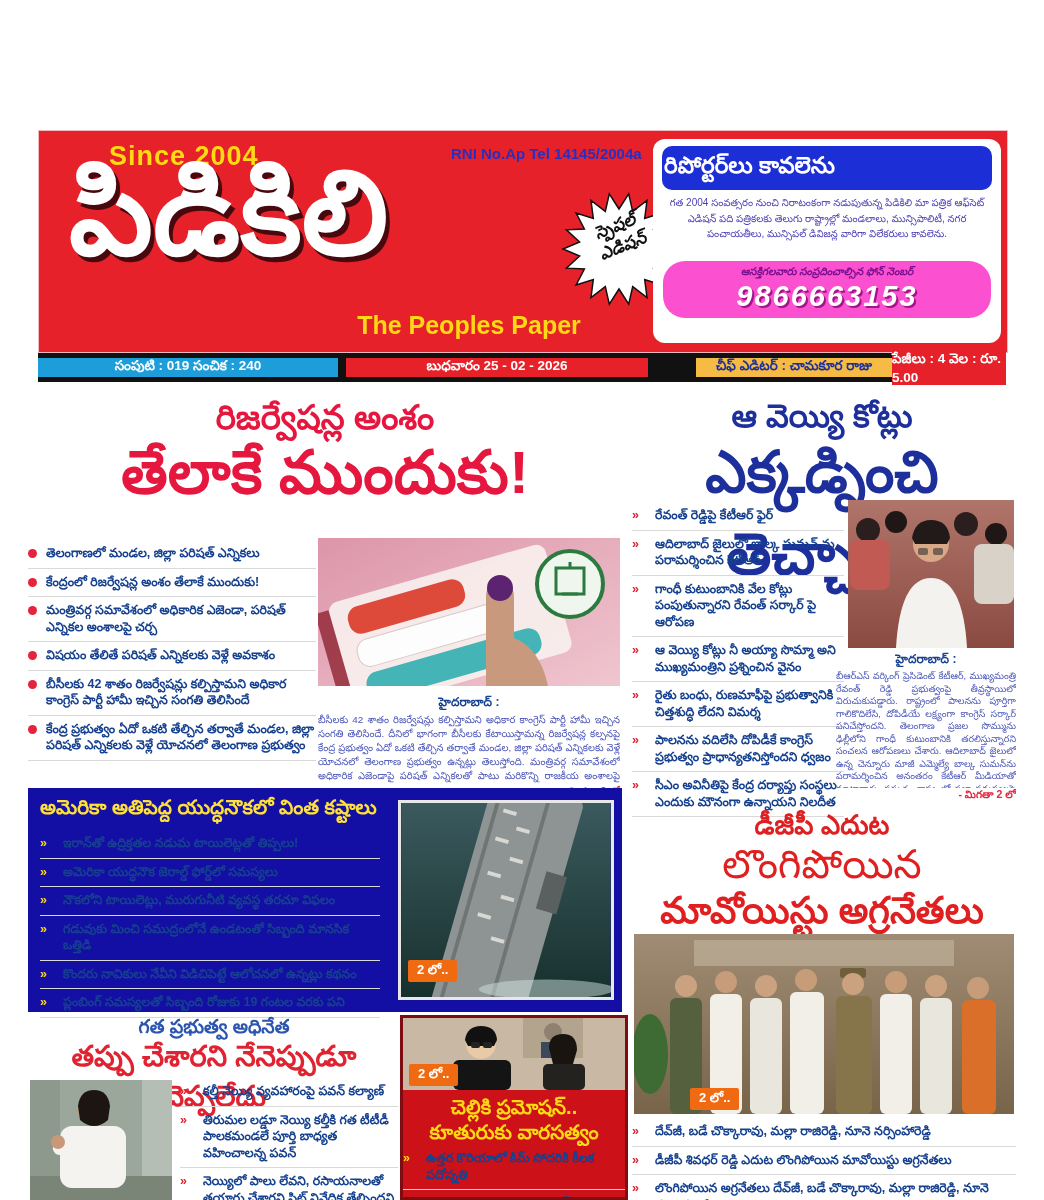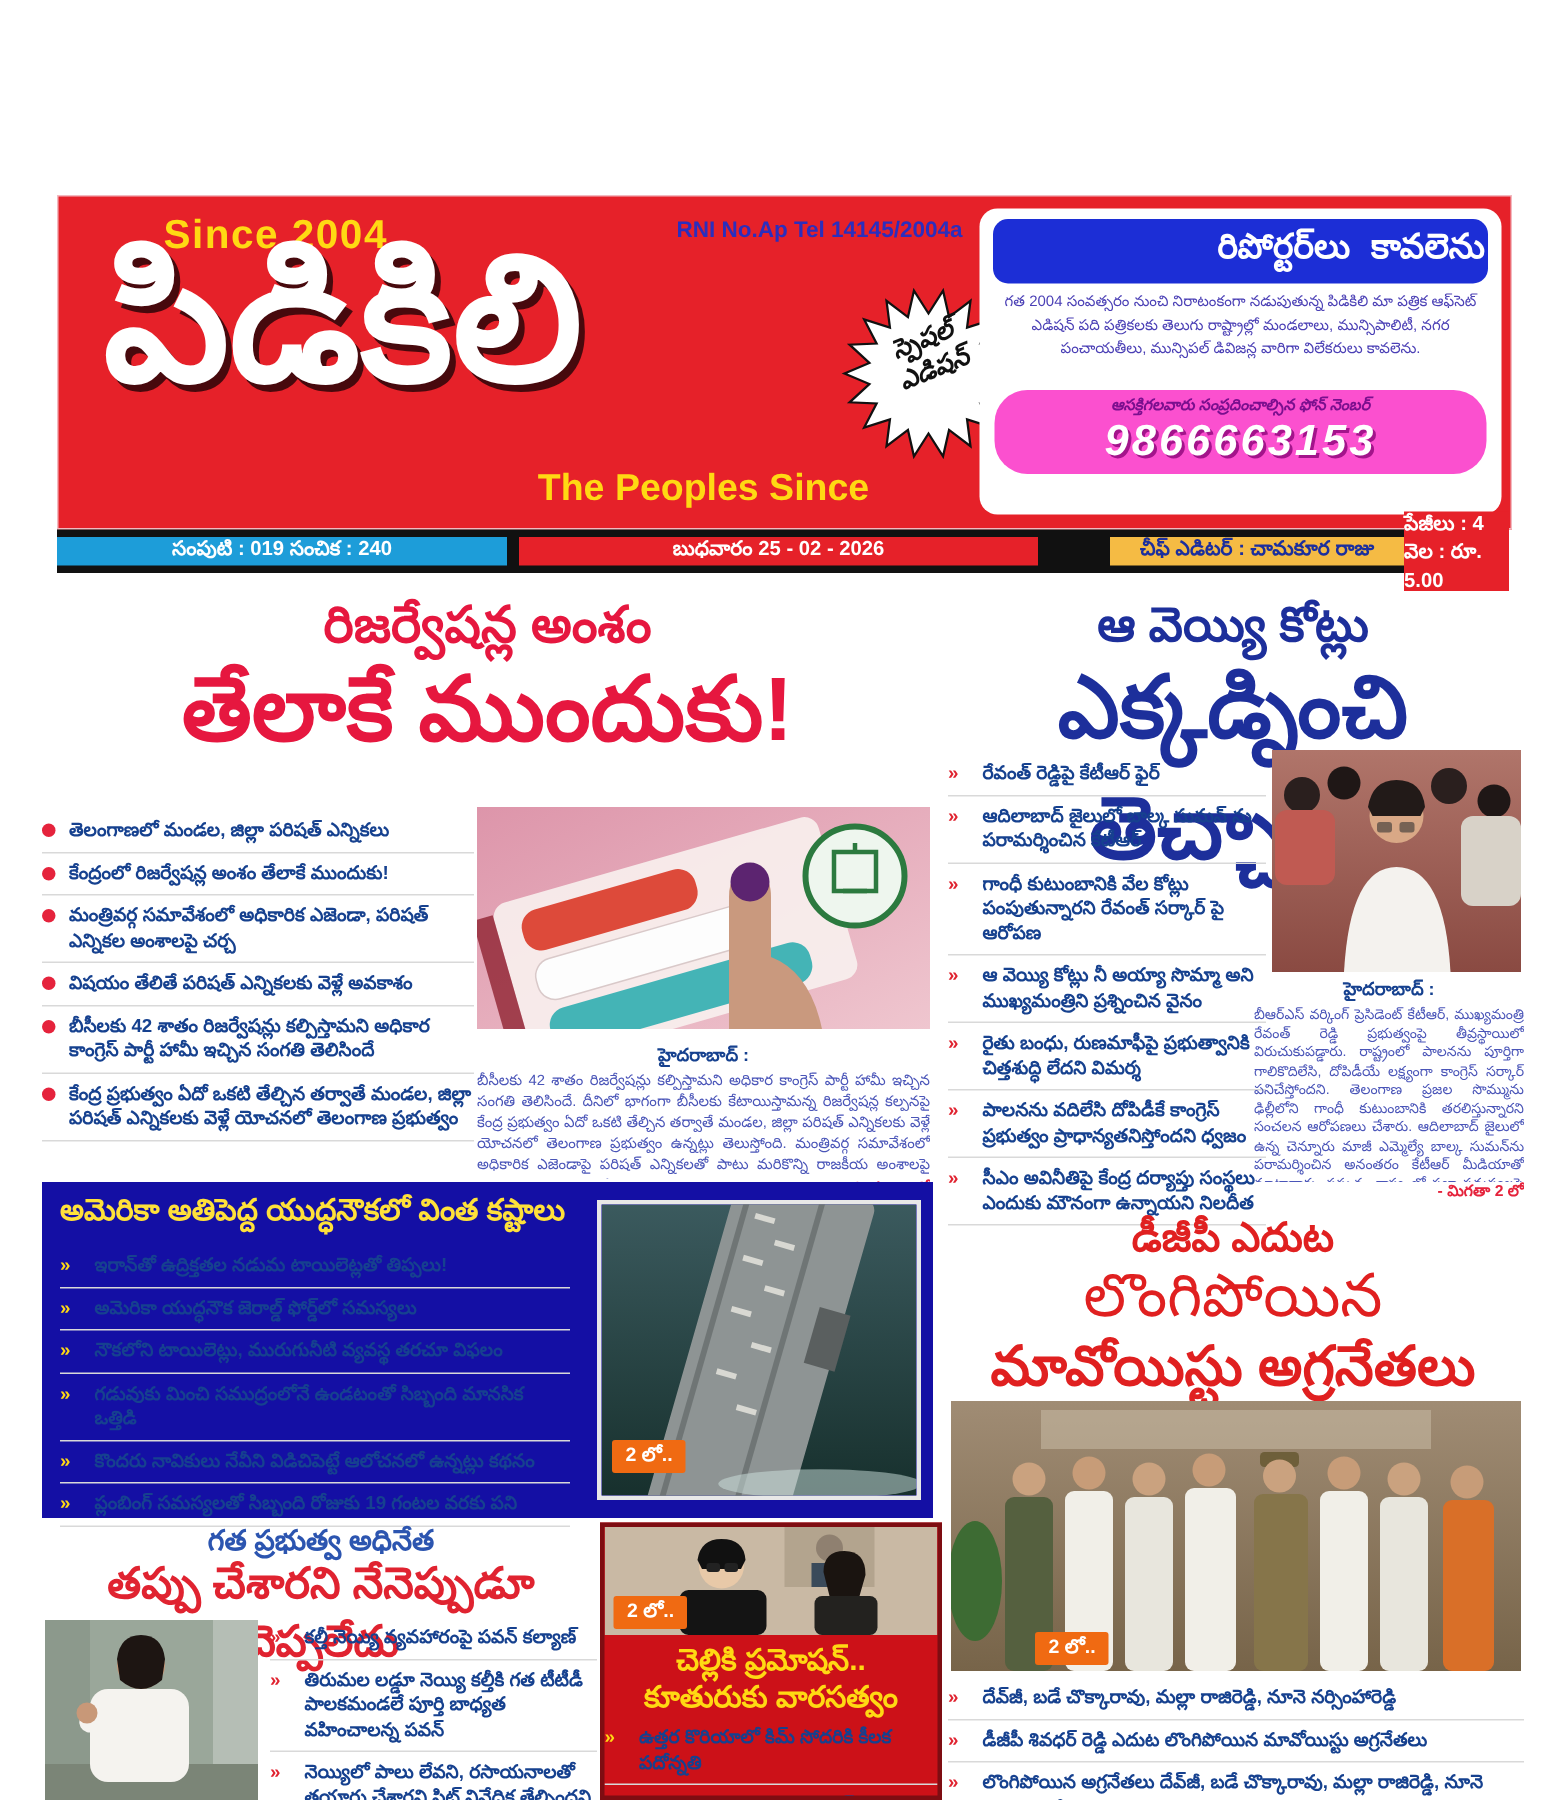--- a/index.html
+++ b/index.html
@@ -14,32 +14,32 @@
   .since{left:70px;top:10px;color:#ffd913;font-size:27px;font-weight:bold;letter-spacing:1px;}
   .rni{left:412px;top:14px;color:#2b2ebd;font-size:15px;font-weight:bold;}
   .logo{left:30px;top:18px;width:540px;text-align:left;color:#fff;font-size:118px;line-height:1.1;
         font-weight:bold;text-shadow:4px 5px 0 #47090d;}
   .tagline{left:280px;top:180px;width:300px;text-align:center;color:#ffd913;font-size:25px;font-weight:bold;}
   .star{left:520px;top:58px;width:120px;height:120px;}
   .star-text{left:520px;top:84px;width:120px;text-align:center;transform:rotate(-22deg);
              color:#111;font-size:17px;font-weight:bold;font-style:italic;line-height:1.25;}
   .adbox{right:6px;top:8px;width:348px;height:204px;background:#fff;border-radius:12px;}
   .ad-title{margin:7px 9px 3px;background:#1c2ed6;border-radius:10px;padding:6px 2px;
-            color:#fff;font-size:23px;font-weight:bold;text-align:right;font-family:Liberation Mono, monospace;}
+            color:#fff;font-size:23px;font-weight:bold;text-align:left;}
   .ad-body{padding:2px 12px;color:#4a3fb5;font-size:10px;line-height:1.55;text-align:center;height:62px;overflow:hidden;}
   .ad-pink{margin:2px 10px 8px;background:#fb50cf;border-radius:22px;padding:4px 16px 5px;text-align:center;font-style:italic;}
   .ad-contact{color:#7a0f8e;font-size:10.5px;font-weight:bold;}
   .ad-phone{color:#fff;font-size:29px;font-weight:bold;letter-spacing:2px;text-shadow:2px 2px 0 #a3148b;}
 
   
   .datebar{left:38px;top:353px;width:968px;height:29px;background:#111;display:flex;align-items:center;}
   .seg{display:flex;align-items:center;justify-content:center;font-size:13.5px;font-weight:bold;color:#fff;}
   .seg-vol{width:300px;background:#1d9dd9;}
   .gap1{width:8px;background:#111;}
-  .seg-date{width:346px;background:#e62129;}
+  .seg-date{width:302px;background:#e62129;}
   .gap2{width:48px;background:#111;}
   .seg-ed{width:196px;background:#f5bb44;color:#1b2f9e;}
   .seg-pg{flex:1;background:#e62129;}
 
   
   .lead-kicker{left:28px;top:398px;width:594px;color:#e6173f;font-size:34px;font-weight:bold;}
   .lead-head{left:28px;top:438px;width:594px;color:#e6173f;font-size:60px;font-weight:bold;}
   ul.blist{list-style:none;margin:0;padding:0;}
   ul.blist li{display:flex;gap:9px;padding:5px 0 6px;border-bottom:1px solid #d9d9d9;
               color:#16418f;font-size:12.5px;font-weight:600;line-height:1.32;}
@@ -102,21 +102,21 @@
 </style>
 </head>
 <body>
 
 <div id="page">
 
   <div class="abs masthead">
     <div class="abs since">Since 2004</div>
     <div class="abs rni">RNI No.Ap Tel 14145/2004a</div>
     <div class="abs logo">పిడికిలి</div>
-    <div class="abs tagline">The Peoples Since</div>
+    <div class="abs tagline">The Peoples Paper</div>
 
     <svg class="abs star" viewBox="0 0 120 120">
       <polygon fill="#fff" stroke="#111" stroke-width="1.5" points="116,60 99.4,67 112.6,79.2 94.6,80 102.9,96 85.7,90.6 88,108.5 73.7,97.6 69.7,115.2 60,100 50.3,115.2 46.3,97.6 32,108.5 34.3,90.6 17.1,96 25.4,80 7.4,79.2 20.6,67 4,60 20.6,53 7.4,40.8 25.4,40 17.1,24 34.3,29.4 32,11.5 46.3,22.4 50.3,4.8 60,20 69.7,4.8 73.7,22.4 88,11.5 85.7,29.4 102.9,24 94.6,40 112.6,40.8 99.4,53"></polygon>
     </svg>
     <div class="abs star-text">
       <div>స్పెషల్</div>
       <div>ఎడిషన్</div>
     </div>
 
     <div class="abs adbox">

